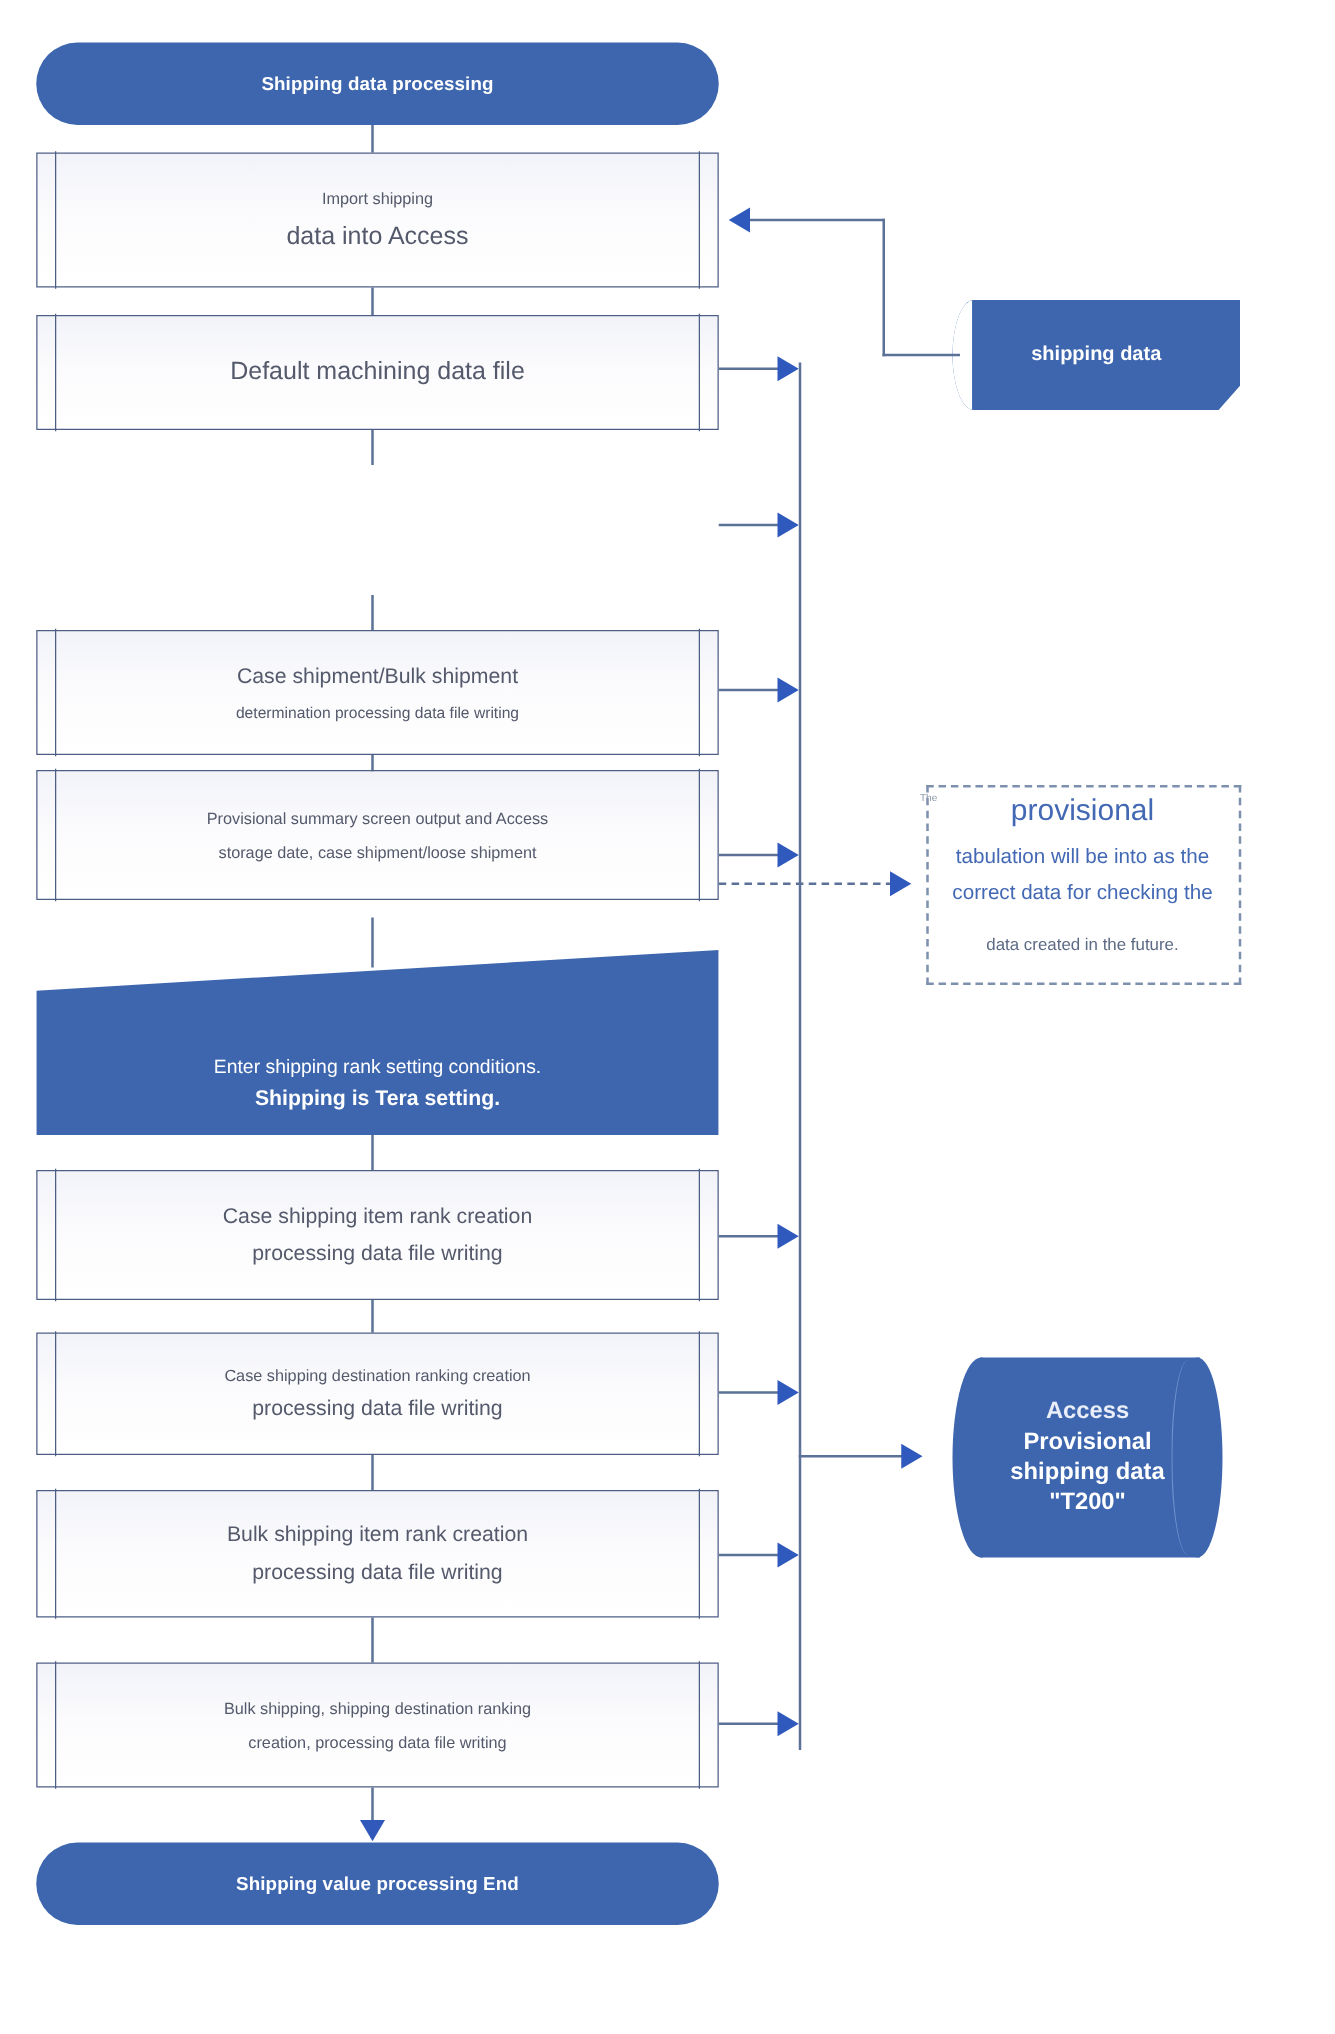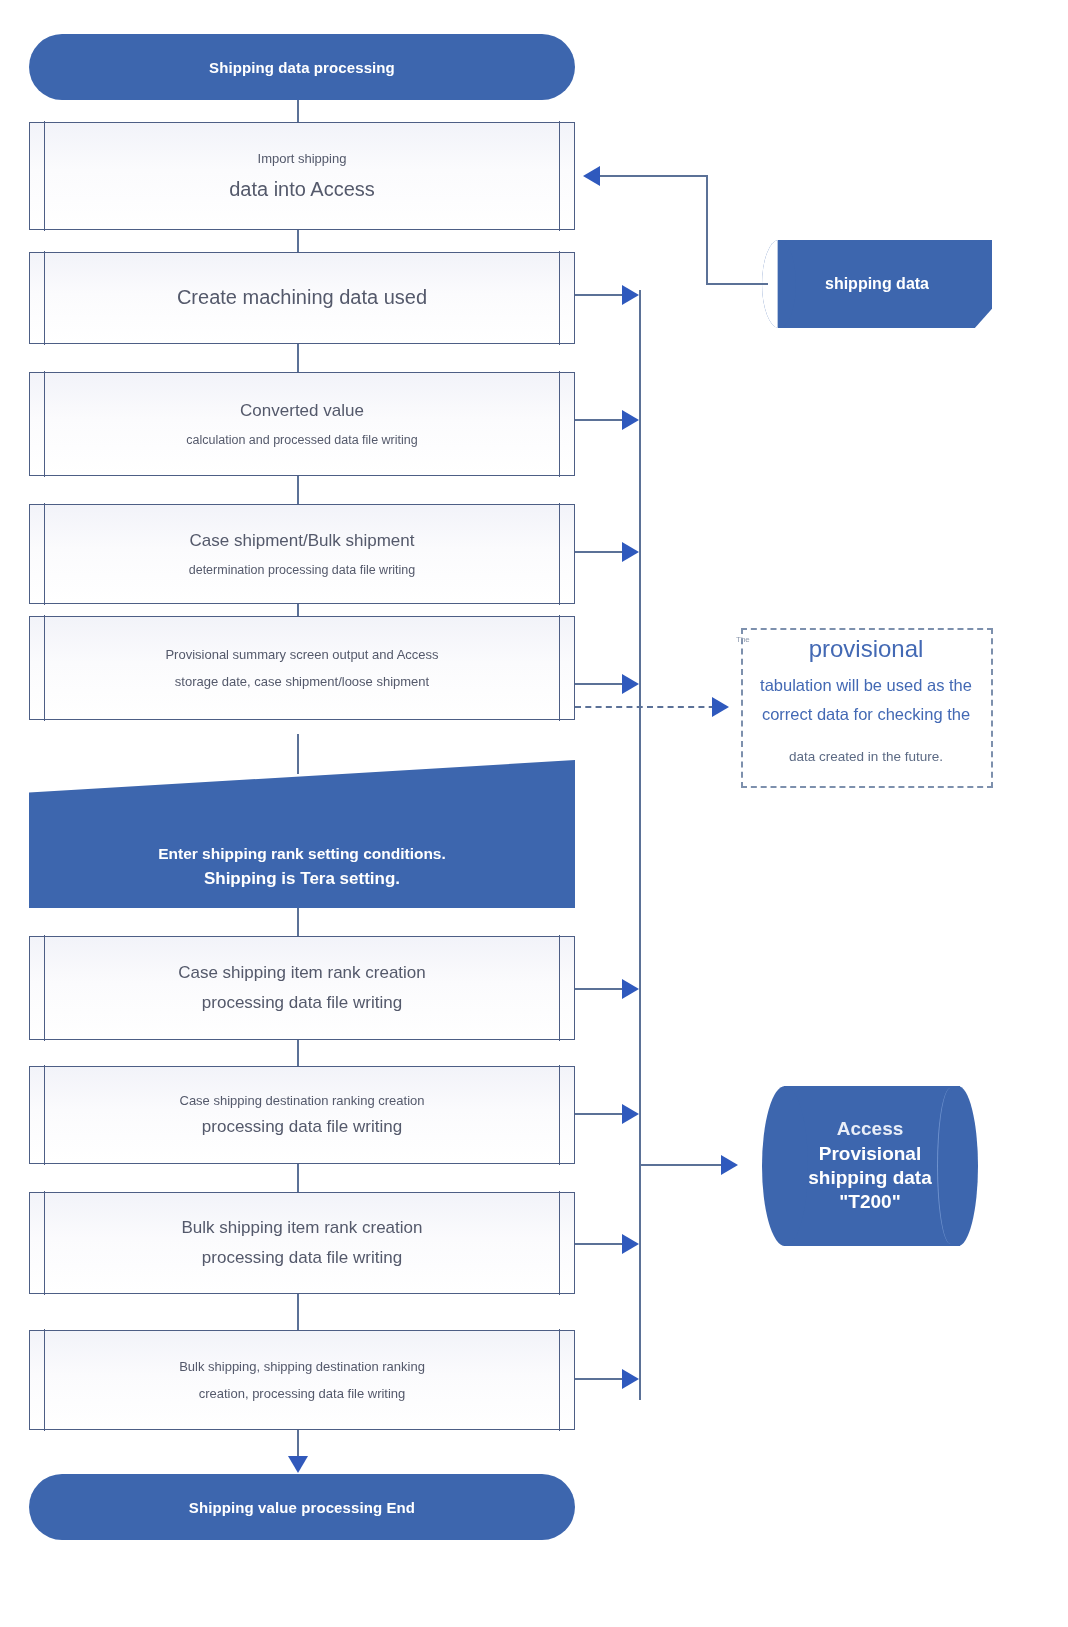--- a/index.html
+++ b/index.html
@@ -56,21 +56,21 @@
   
   .manual{
     background:#3d66ae;
     color:#ffffff;
     -webkit-clip-path:polygon(0% 22%,100% 0%,100% 100%,0% 100%);
     clip-path:polygon(0% 22%,100% 0%,100% 100%,0% 100%);
     display:flex;flex-direction:column;align-items:center;justify-content:flex-end;
     text-align:center;
     padding-bottom:16px;
   }
-  .manual .l1{font-size:15.5px;font-weight:bold;line-height:1.5;}
+  .manual .l1{font-size:15.5px;font-weight:normal;line-height:1.5;}
   .manual .l2{font-size:17px;font-weight:bold;line-height:1.6;}
   .cyl-wrap{position:absolute;}
   .cyl-cap-l{
     position:absolute;left:-1px;top:0;bottom:0;width:36px;
     background:#3d66ae;
     border-radius:50% / 50%;
   }
   .cyl-label{
     position:absolute;inset:0;
     display:flex;flex-direction:column;align-items:center;justify-content:center;
@@ -134,29 +134,24 @@
   <div class="vline" style="left:297px;top:100px;height:22px;"></div>
 
   <div class="node predef" style="left:29px;top:122px;width:546px;height:108px;">
     <span class="ln sm">Import shipping</span>
     <div class="gap6"></div>
     <span class="ln big">data into Access</span>
   </div>
   <div class="vline" style="left:297px;top:230px;height:22px;"></div>
 
   <div class="node predef" style="left:29px;top:252px;width:546px;height:92px;">
-    <span class="ln big">Create machining data used</span>
+    <span class="ln big">Default machining data file</span>
   </div>
   <div class="vline" style="left:297px;top:344px;height:28px;"></div>
 
-  <div class="node predef" style="left:29px;top:372px;width:546px;height:104px;">
-    <span class="ln mid">Converted value</span>
-    <div class="gap6"></div>
-    <span class="ln xs">calculation and processed data file writing</span>
-  </div>
   <div class="vline" style="left:297px;top:476px;height:28px;"></div>
 
   <div class="node predef" style="left:29px;top:504px;width:546px;height:100px;">
     <span class="ln mid">Case shipment/Bulk shipment</span>
     <div class="gap6"></div>
     <span class="ln xs">determination processing data file writing</span>
   </div>
   <div class="vline" style="left:297px;top:604px;height:26px;"></div>
 
   <div class="node predef" style="left:29px;top:616px;width:546px;height:104px;">
@@ -269,21 +264,21 @@
   <div class="dashline" style="left:575px;top:706px;width:150px;"></div>
   <div class="arrow-r" style="left:712px;top:697px;"></div>
 
   <div class="note-text" style="left:736px;top:626px;width:30px;text-align:left;">
     <span class="note-tiny">The</span>
   </div>
   <div class="note-text" style="left:716px;top:636px;width:300px;">
     <span class="note-big">provisional</span>
   </div>
   <div class="note-text" style="left:706px;top:674px;width:320px;">
-    <span class="note-body">tabulation will be used as the</span>
+    <span class="note-body">tabulation will be into as the</span>
   </div>
   <div class="note-text" style="left:706px;top:703px;width:320px;">
     <span class="note-body">correct data for checking the</span>
   </div>
   <div class="note-text" style="left:706px;top:745px;width:320px;">
     <span class="note-last">data created in the future.</span>
   </div>
 
 </div>
 

